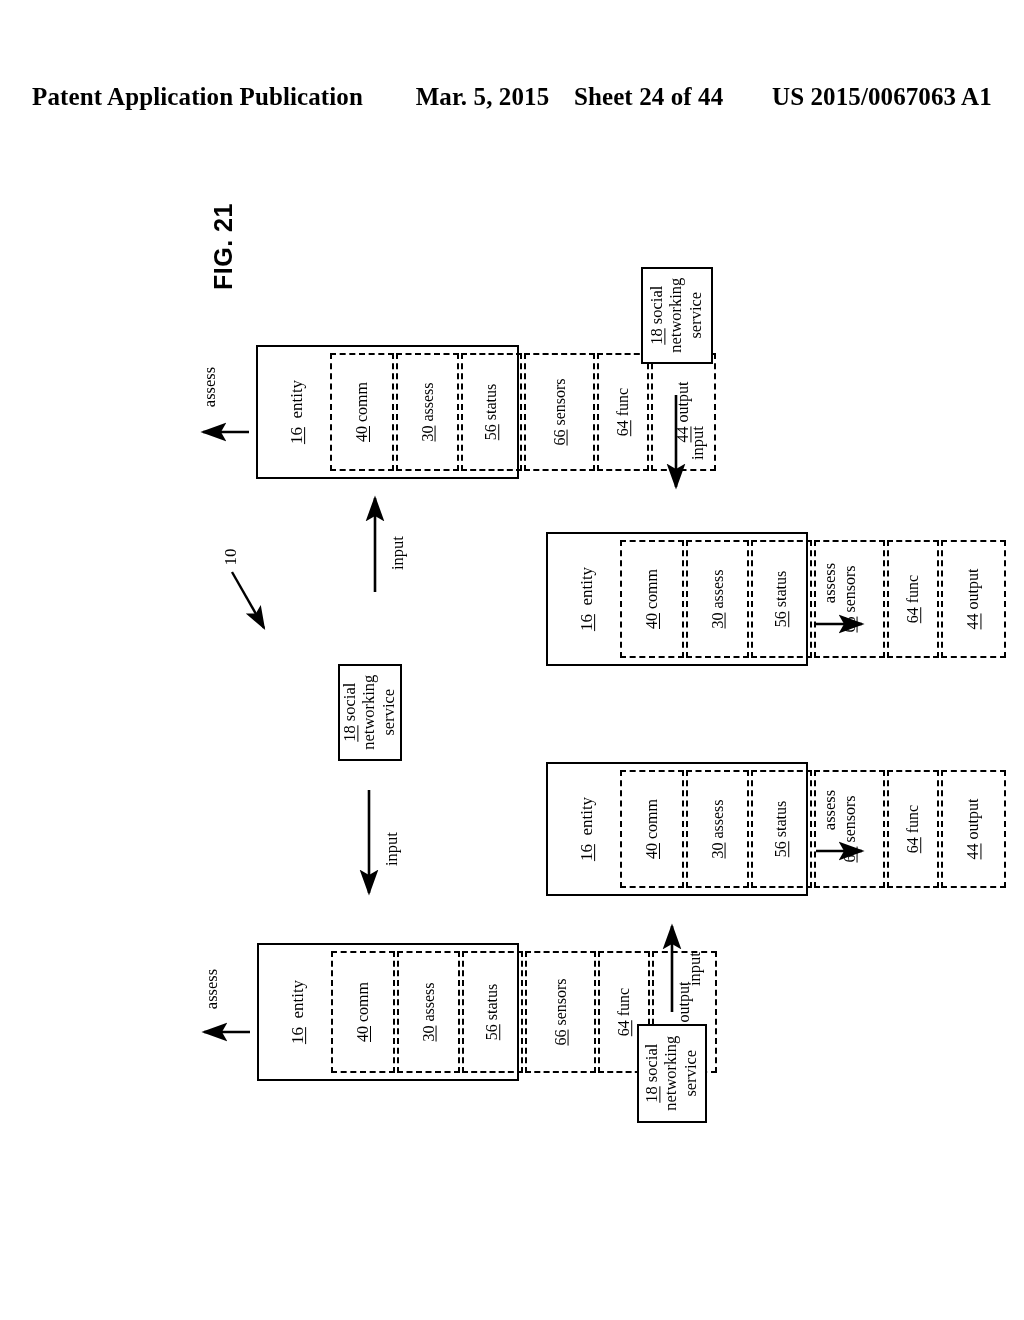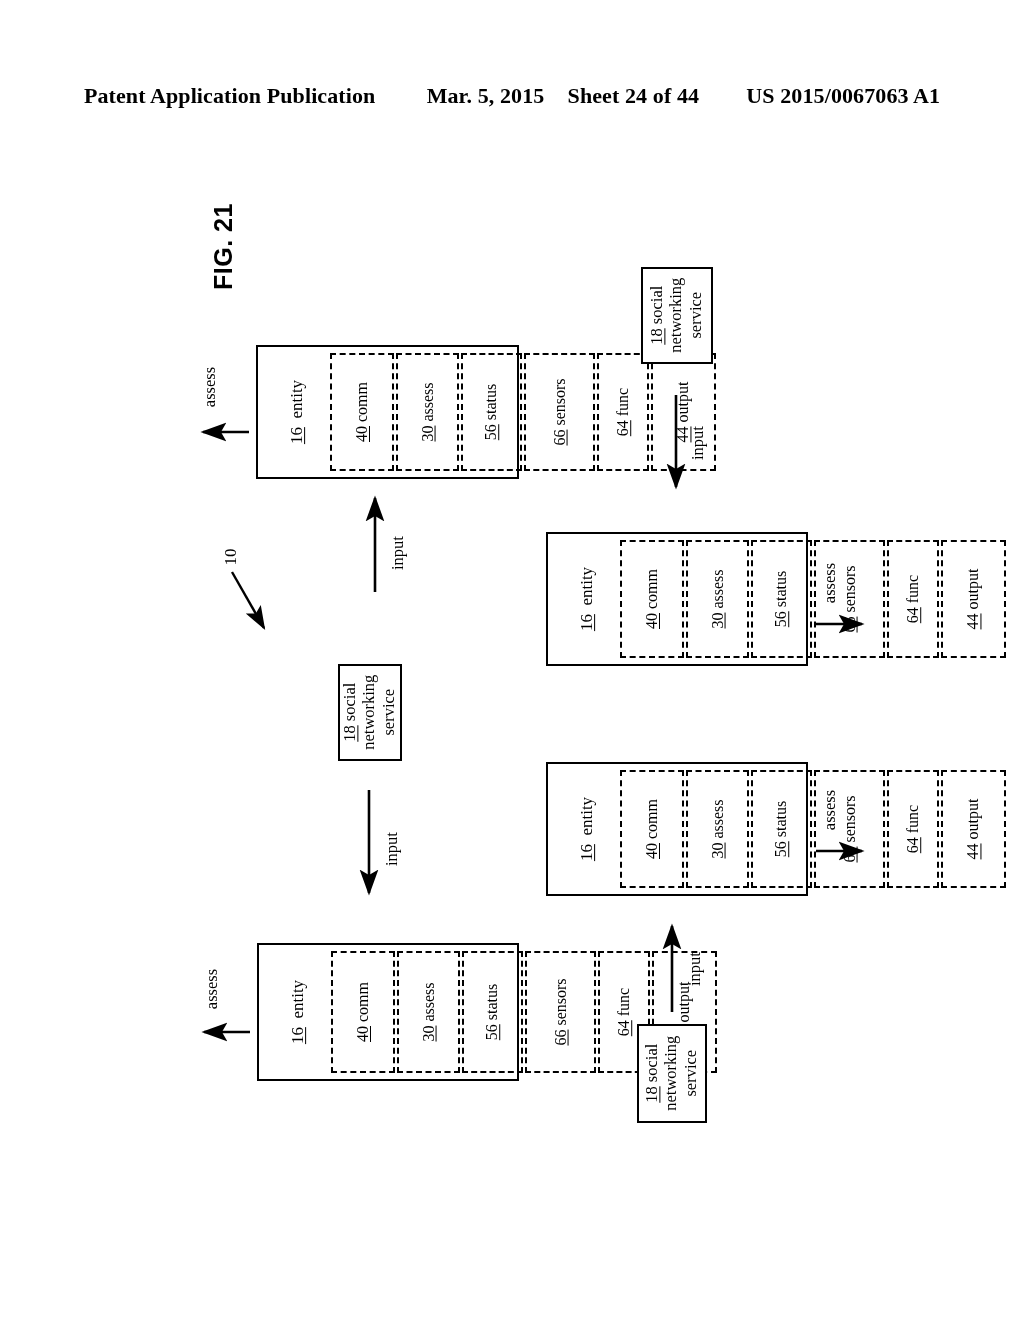--- a/index.html
+++ b/index.html
@@ -17,21 +17,21 @@
   }
 
   
   #pub-header {
     position: absolute;
     left: 0; top: 83px;
     width: 1024px;
     text-align: center;
     font-family: "Liberation Serif", "DejaVu Serif", serif;
     font-weight: bold;
-    font-size: 22px;
+    font-size: 25px;
     letter-spacing: 0.1px;
     white-space: nowrap;
   }
   #pub-header .seg { display: inline-block; vertical-align: baseline; }
   #pub-header .gap-a { display: inline-block; width: 40px; }
   #pub-header .gap-b { display: inline-block; width: 12px; }
   #pub-header .gap-c { display: inline-block; width: 36px; }
 
   
   #figure {

